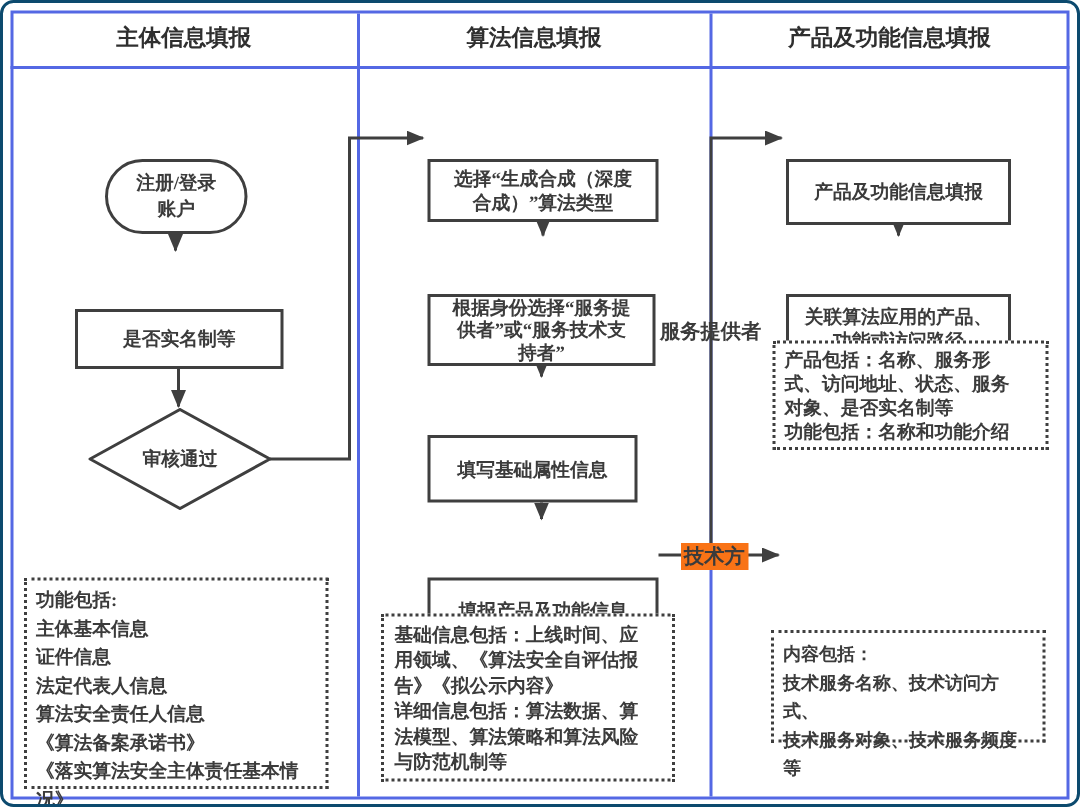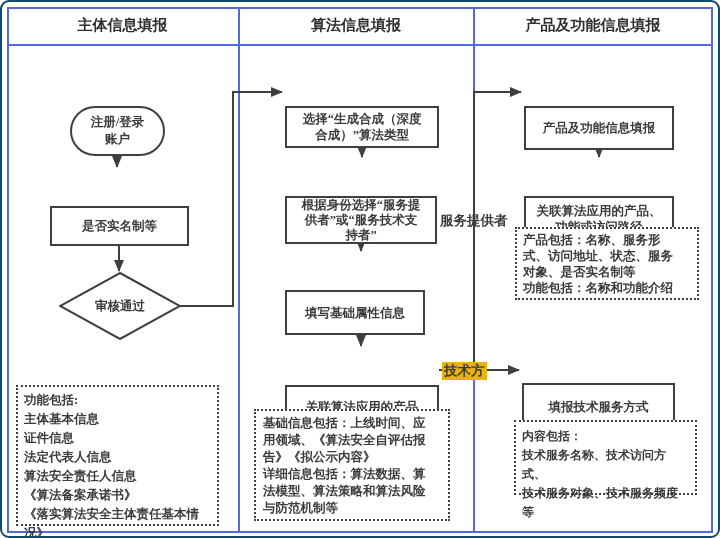--- a/index.html
+++ b/index.html
@@ -77,36 +77,35 @@
 算法安全责任人信息
 《算法备案承诺书》
 《落实算法安全主体责任基本情况》</div>
 
   <div class="box" style="left:283px;top:68px;width:154px;height:42px">选择“生成合成（深度
 合成）”算法类型</div>
   <div class="box" style="left:283px;top:158px;width:152px;height:48px;line-height:15px">根据身份选择“服务提
 供者”或“服务技术支
 持者”</div>
   <div class="box" style="left:283px;top:252px;width:140px;height:45px">填写基础属性信息</div>
-  <div class="box" style="left:283px;top:347px;width:154px;height:43px">关联算法应用的产品</div>
+  <div class="box" style="left:283px;top:347px;width:154px;height:43px">填报产品及功能信息</div>
   <div class="dotted" style="left:252px;top:407px;width:196px;height:112px;padding:4px 7px;line-height:17px">基础信息包括：上线时间、应
 用领域、《算法安全自评估报
 告》《拟公示内容》
 详细信息包括：算法数据、算
 法模型、算法策略和算法风险
 与防范机制等</div>
 
   <div class="box" style="left:522px;top:68px;width:150px;height:44px">产品及功能信息填报</div>
   <div class="box" style="left:522px;top:158px;width:150px;height:45px">关联算法应用的产品、
 功能或访问路径</div>
   <div class="dotted" style="left:513px;top:225px;width:184px;height:73px;padding:3px 6px;line-height:16px">产品包括：名称、服务形
 式、访问地址、状态、服务
 对象、是否实名制等
 功能包括：名称和功能介绍</div>
-  <div class="box" style="left:520px;top:345px;width:153px;height:47px">填报技术服务方式</div>
   <div class="dotted" style="left:512px;top:418px;width:183px;height:75px;padding:5px 6px;line-height:19px;font-size:12px">内容包括：
 技术服务名称、技术访问方式、
 技术服务对象、技术服务频度等</div>
 
   <span class="wire-label" style="left:438px;top:210px">服务提供者</span>
-  <span class="wire-label" style="left:440px;top:360px;background:#eab308;padding:0 2px">技术方</span>
+  <span class="wire-label" style="left:452px;top:360px;background:#f97316;padding:0 2px">技术方</span>
 
 </div>
 
 </body></html>

